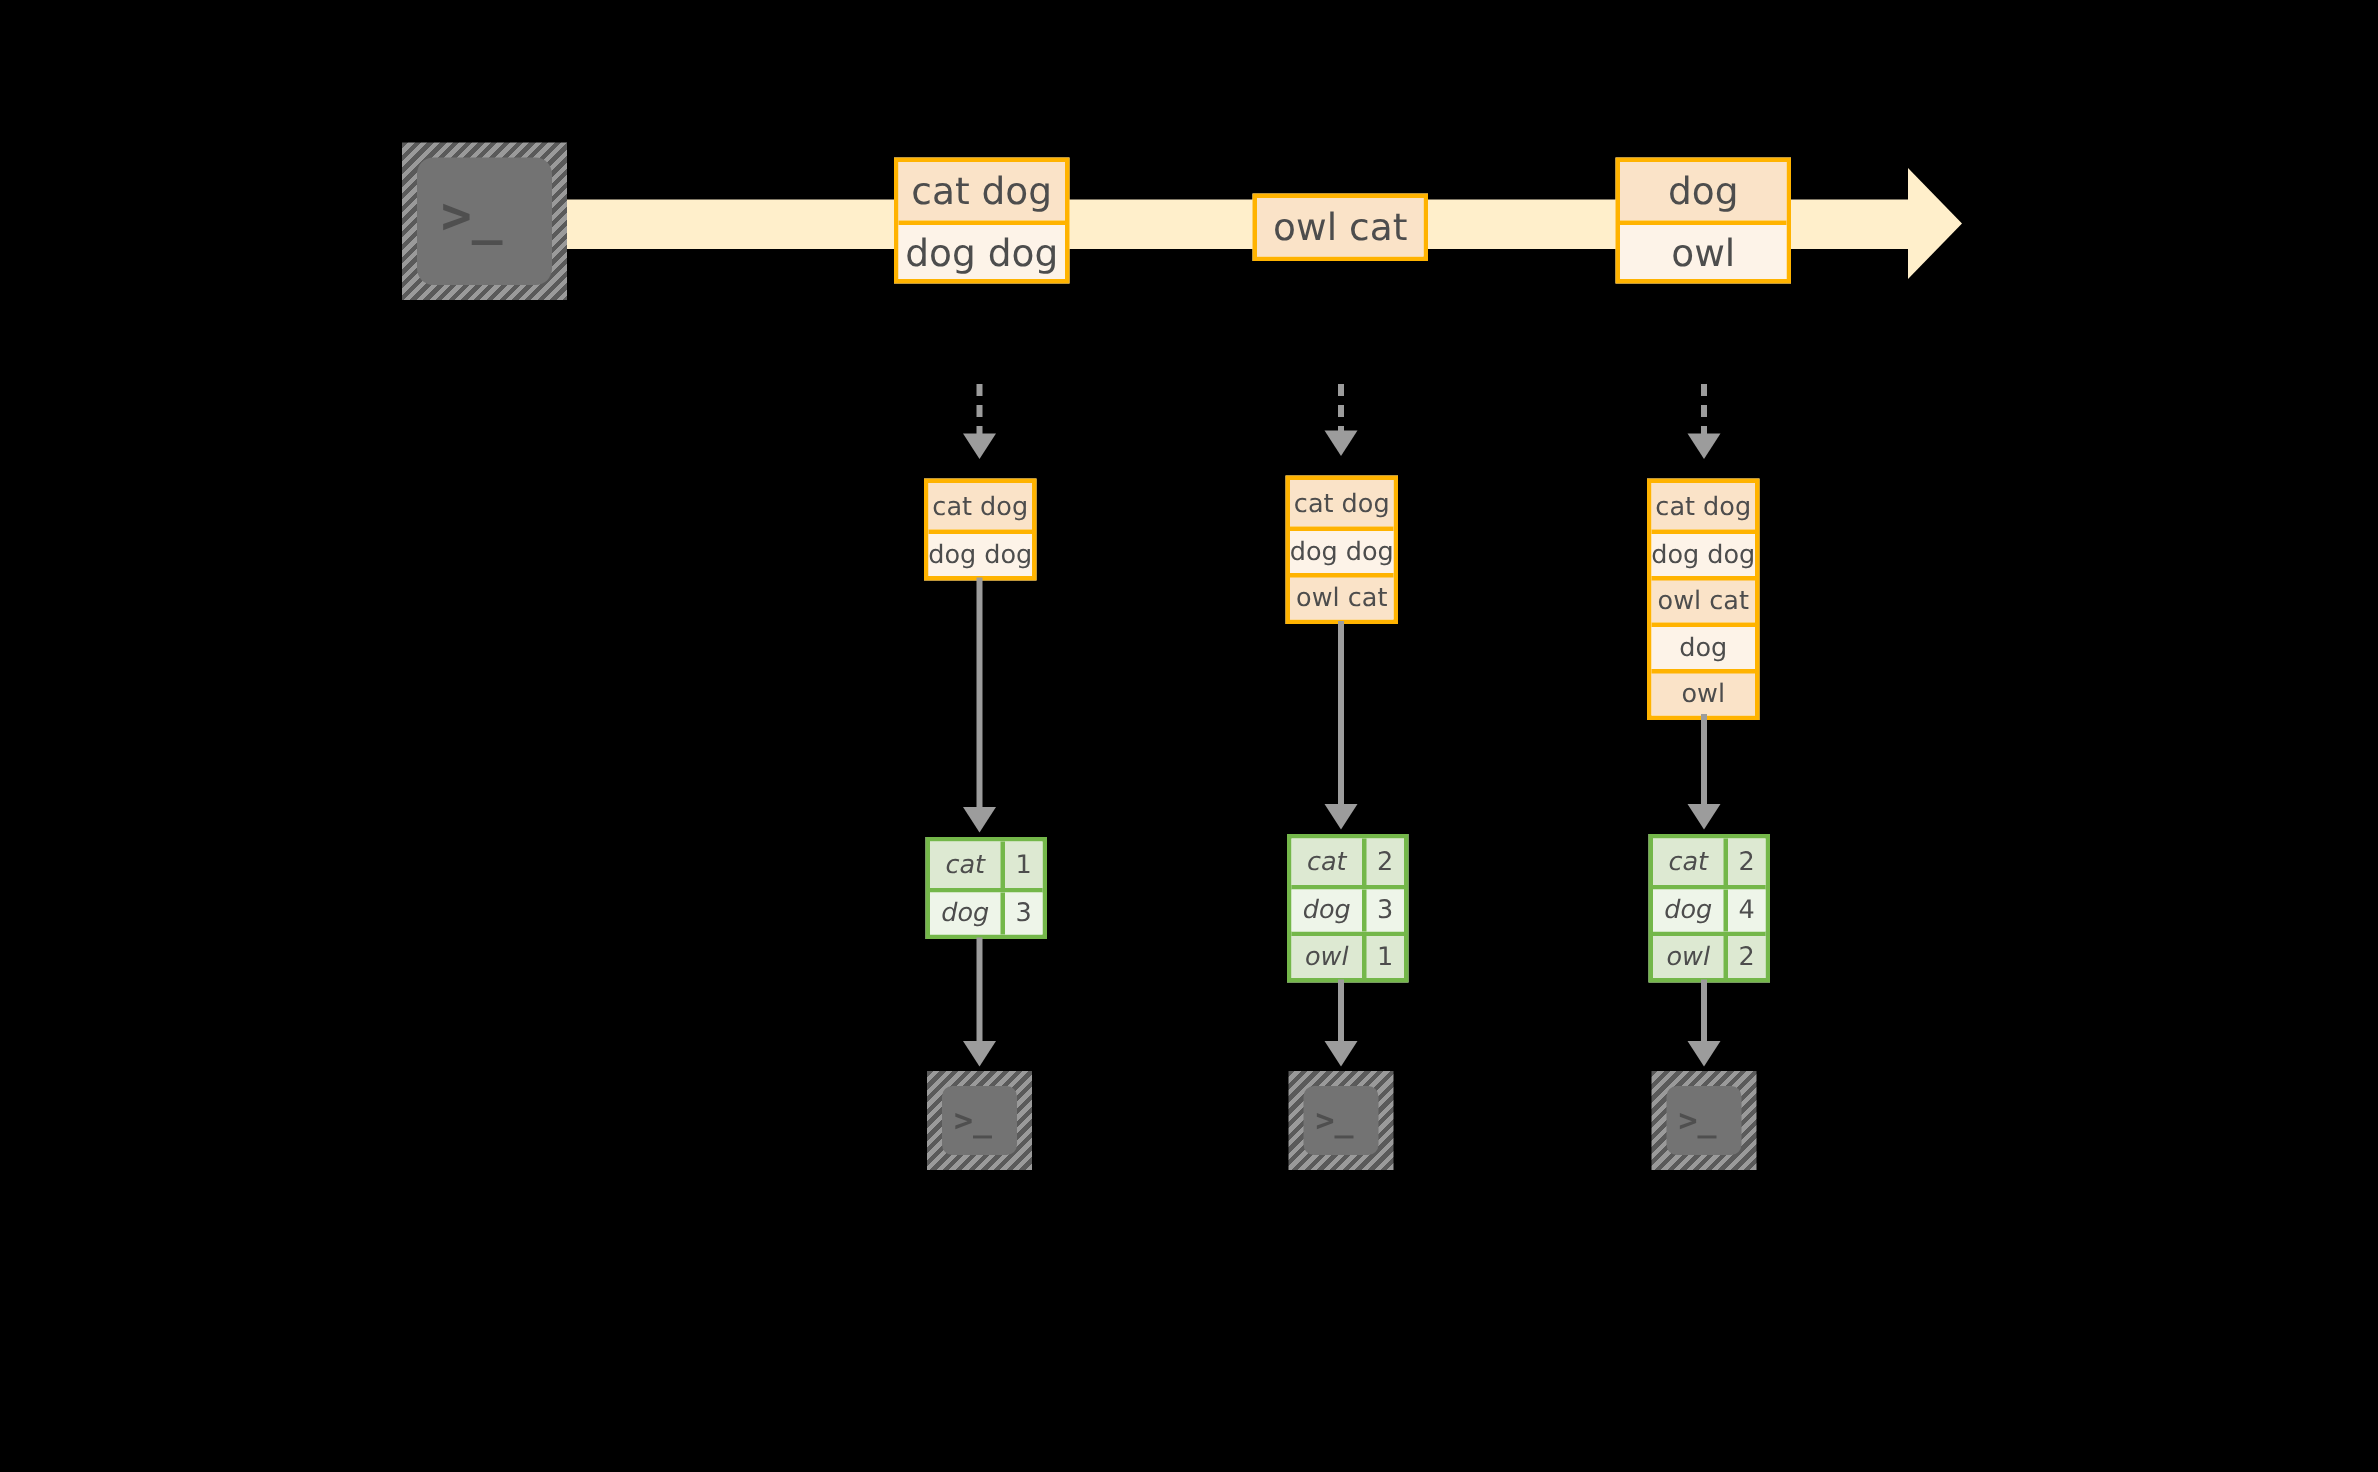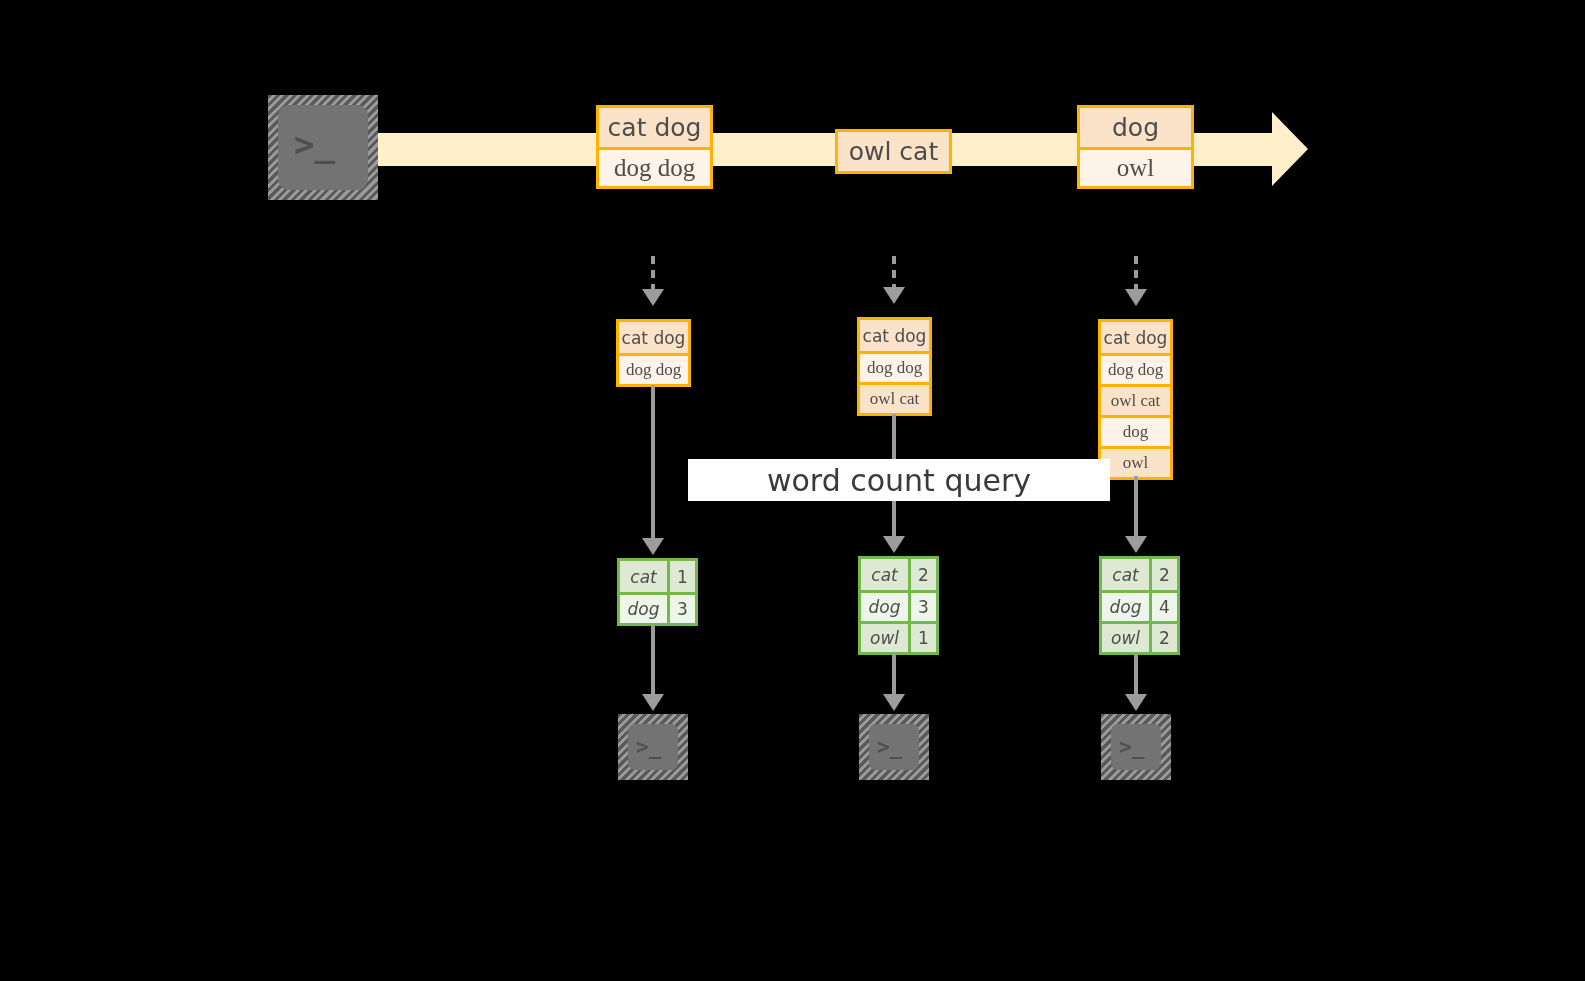--- a/index.html
+++ b/index.html
@@ -95,21 +95,21 @@
     text-align: center;
     color: #4d4d4d;
     white-space: nowrap;
     overflow: hidden;
     display: flex;
     align-items: center;
     justify-content: center;
   }
   .orow.peach { background: #fae3c8; }
   .orow.light { background: #fdf3e8; }
-  .orow + .orow { border-top: 3px solid #ffb300; font-family: Liberation Serif, serif; }
+  .orow + .orow { border-top: 3px solid #ffb300; }
 
   
   .obox-top .orow {
     height: 39px;
     font-size: 25px;
   }
   .obox-top-1 { left: 596px; top: 105px; width: 117px; }
   .obox-top-2 { left: 835px; top: 129px; width: 117px; }
   .obox-top-3 { left: 1077px; top: 105px; width: 117px; }
 
@@ -314,17 +314,14 @@
 
   <div class="abs vline" style="left:1134px; top:653px; height:47px;"></div>
   <div class="abs vhead" style="left:1125px; top:694px;"></div>
 
   <div class="abs terminal terminal-small" style="left:1101px; top:714px;">
     <div class="terminal-inner">
       <span class="terminal-glyph">&gt;_</span>
     </div>
   </div>
 
-  <div class="abs query-banner">
-    <span class="query-banner-label">word count query</span>
-  </div>
 
 </div>
 
 </body></html>

